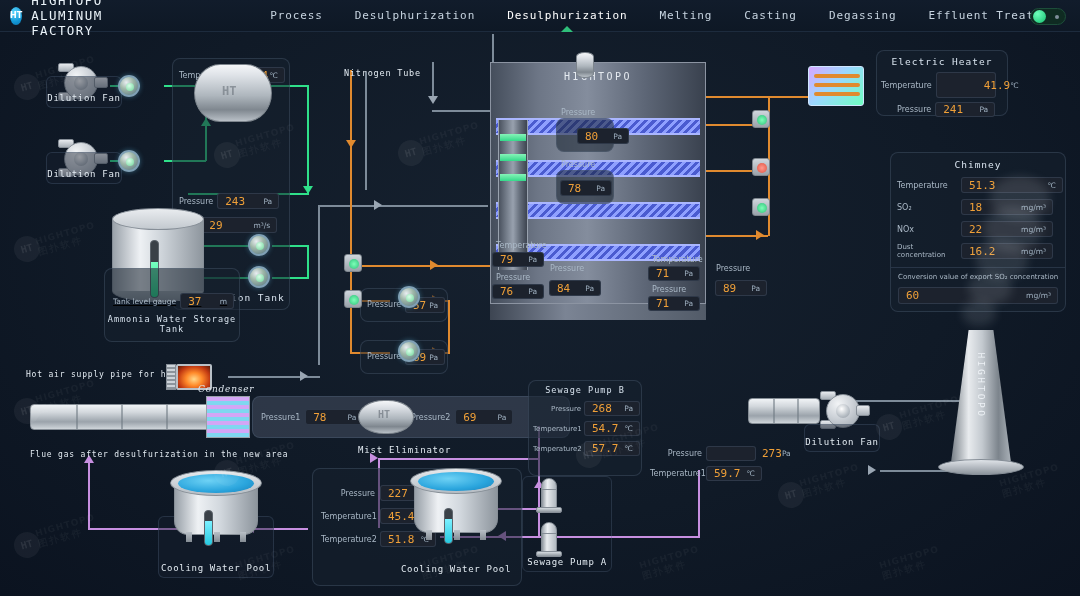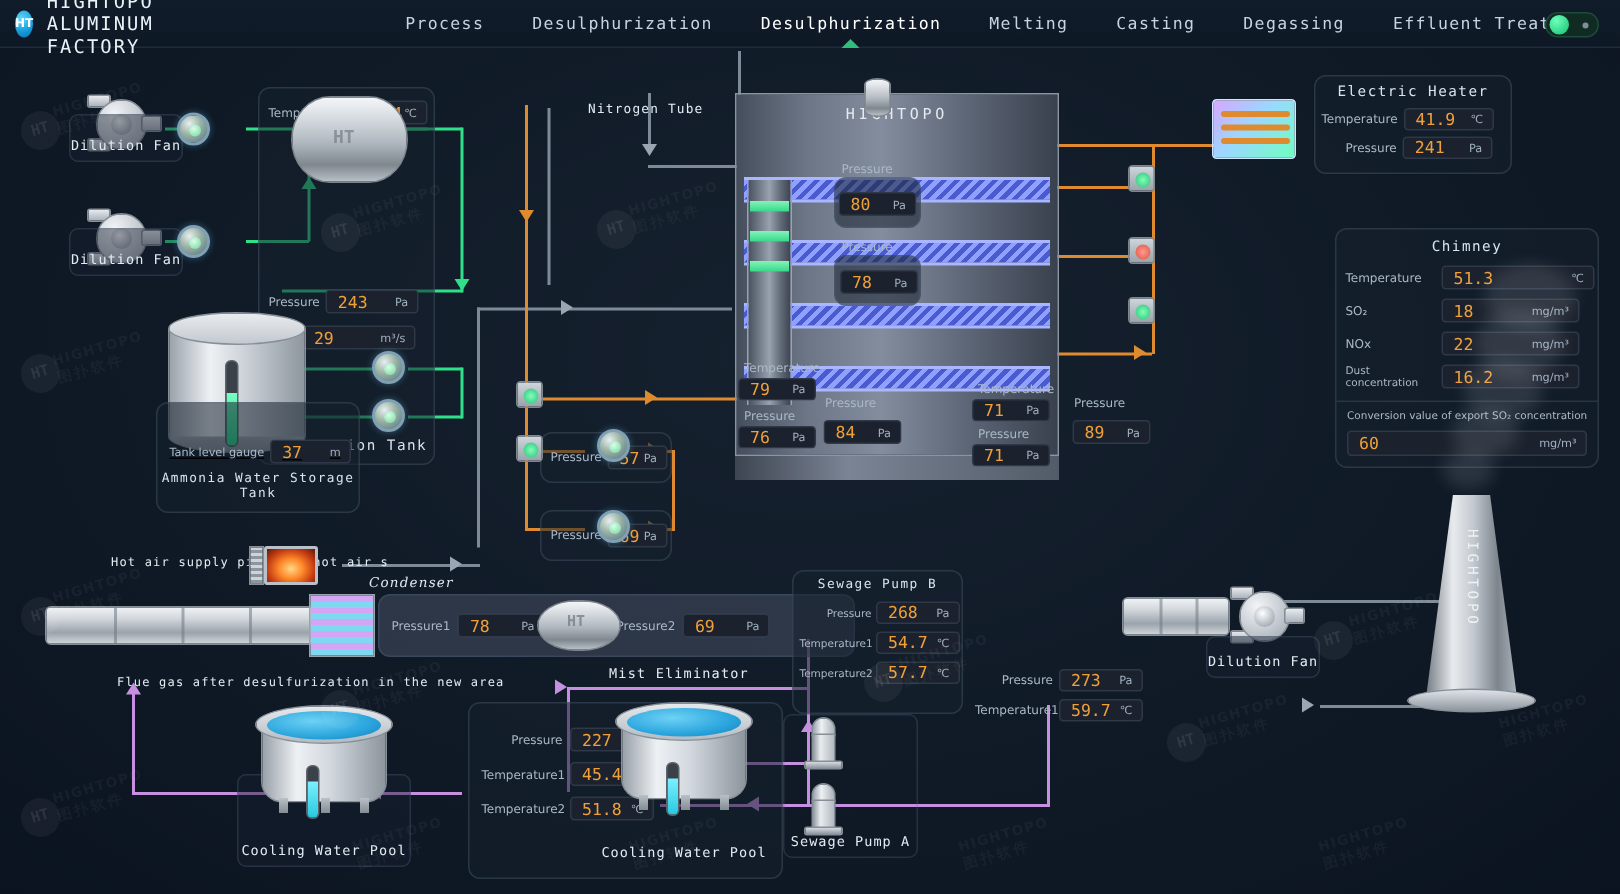--- a/index.html
+++ b/index.html
@@ -49,21 +49,21 @@
            border:1px solid rgba(90,110,135,0.32); border-radius:8px; }
   .ptitle { color:#d8e3ee; font-size:9.5px; letter-spacing:1px; text-align:center; }
   .row { display:flex; align-items:center; }
   .lbl { color:#aab8c6; font-size:8px; font-family:"DejaVu Sans",sans-serif; }
   .val { background:#1c222d; border:1px solid rgba(90,110,135,0.3); border-radius:3px;
          color:#f0a038; font-size:11px; display:flex; align-items:center; }
   .val b { font-weight:normal; padding-left:7px; }
   .unit { color:#9fb0c0; font-size:7.5px; margin-left:auto; padding-right:6px;
           font-family:"DejaVu Sans",sans-serif; }
   .eqlabel { position:absolute; color:#e3ebf2; font-size:9px; letter-spacing:0.8px;
-             white-space:nowrap;margin-left:48px; }
+             white-space:nowrap; }
   .boxlabel { position:absolute; border:1px solid rgba(90,110,135,0.3);
               border-radius:6px; background:rgba(22,32,46,0.45); color:#e3ebf2;
               font-size:9px; letter-spacing:0.7px; text-align:center; white-space:nowrap;
               display:flex; align-items:flex-end; justify-content:center; padding-bottom:4px; }
 
   
   .pipe { position:absolute; }
   .pipe.h { height:2px; } .pipe.v { width:2px; }
   .green { background:#2fe08a; } .orange { background:#e08a2f; }
   .grey { background:#7d8b99; } .violet { background:#c78fe0; }
@@ -433,21 +433,21 @@
   <div class="row" style="position:absolute; left:648px; top:296px;">
     <span class="lbl" style="position:absolute; left:4px; top:-11px;">Pressure</span>
     <span class="val" style="width:52px; height:15px;">
       <b>71</b>
       <i class="unit" style="font-style:normal;">Pa</i>
     </span>
   </div>
 
   <div class="panel" style="left:556px; top:118px; width:58px; height:34px;">
     <span class="lbl" style="position:absolute; left:4px; top:-11px;">Pressure</span>
-    <span class="val" style="position:absolute; left:2px; top:9px; width:52px; height:16px;">
+    <span class="val" style="position:absolute; left:20px; top:9px; width:52px; height:16px;">
       <b>80</b>
       <i class="unit" style="font-style:normal;">Pa</i>
     </span>
   </div>
   <div class="panel" style="left:556px; top:170px; width:58px; height:34px;">
     <span class="lbl" style="position:absolute; left:4px; top:-11px;">Pressure</span>
     <span class="val" style="position:absolute; left:3px; top:9px; width:52px; height:16px;">
       <b>78</b>
       <i class="unit" style="font-style:normal;">Pa</i>
     </span>
@@ -503,21 +503,21 @@
 
   <div class="heatbox" style="left:808px; top:66px;">
     <i style="top:7px;"></i>
     <i style="top:16px;"></i>
     <i style="top:25px;"></i>
   </div>
   <div class="panel" style="left:876px; top:50px; width:132px; height:66px;">
     <div class="ptitle" style="margin-top:5px;">Electric Heater</div>
     <div class="row" style="margin:5px 0 0 4px;">
       <span class="lbl">Temperature</span>
-      <span class="val" style="width:60px; height:15px; margin-left:4px;">
+      <span class="val" style="width:60px; height:26px; margin-left:4px;padding-left:40px;">
         <b>41.9</b>
         <i class="unit" style="font-style:normal;">℃</i>
       </span>
     </div>
     <div class="row" style="margin:4px 0 0 4px;">
       <span class="lbl" style="margin-left:16px;">Pressure</span>
       <span class="val" style="width:60px; height:15px; margin-left:4px;">
         <b>241</b>
         <i class="unit" style="font-style:normal;">Pa</i>
       </span>
@@ -645,21 +645,21 @@
   </div>
   <div class="pump" style="left:536px; top:522px;">
     <div class="cap"></div>
     <div class="bd"></div>
     <div class="ft"></div>
   </div>
 
   <div class="panel" style="left:650px; top:440px; width:120px; height:44px; background:transparent; border:none;">
     <div class="row" style="margin:6px 0 0 0;">
       <span class="lbl" style="width:52px; text-align:right;">Pressure</span>
-      <span class="val" style="width:56px; height:15px; margin-left:4px;">
+      <span class="val" style="width:36px; height:15px; margin-left:4px;padding-left:48px;">
         <b>273</b>
         <i class="unit" style="font-style:normal;">Pa</i>
       </span>
     </div>
     <div class="row" style="margin:5px 0 0 0;">
       <span class="lbl" style="width:52px; text-align:right;">Temperature1</span>
       <span class="val" style="width:56px; height:15px; margin-left:4px;">
         <b>59.7</b>
         <i class="unit" style="font-style:normal;">℃</i>
       </span>

